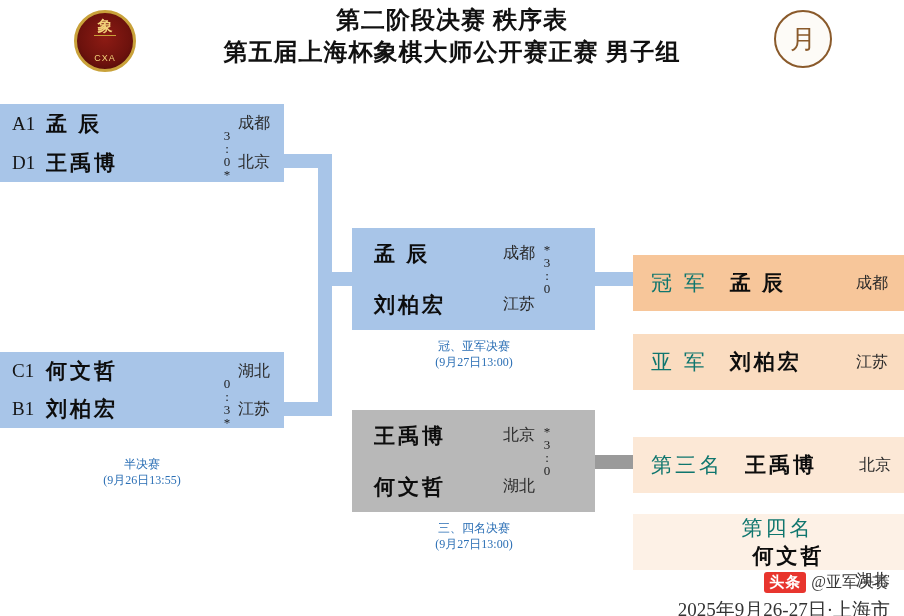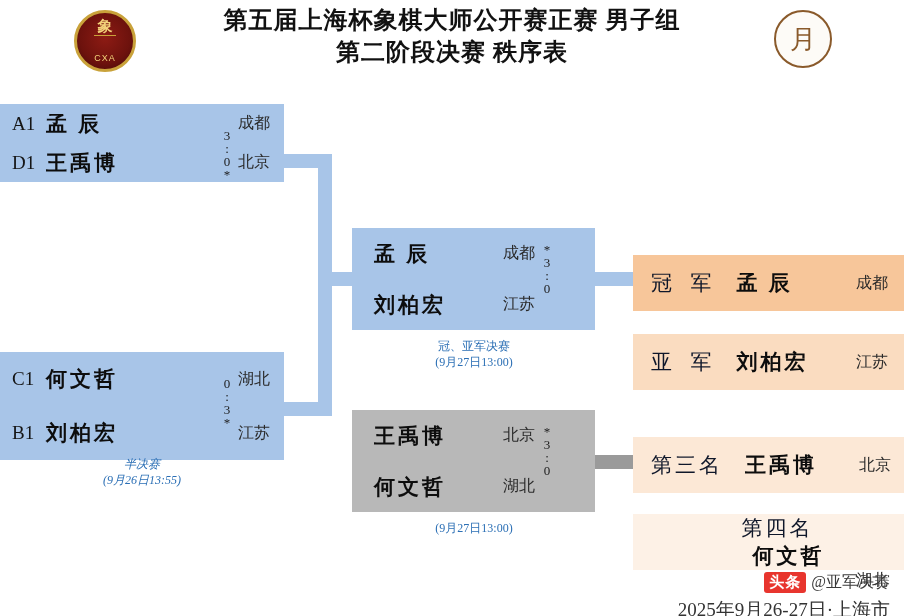--- a/index.html
+++ b/index.html
@@ -148,23 +148,23 @@
 
   
   .rank {
     position: absolute;
     box-sizing: border-box;
     display: flex;
     align-items: center;
     padding-left: 18px;
   }
   .rank .label {
-    font-family: Liberation Mono, monospace;
+    font-family: Liberation Sans, sans-serif;
     font-size: 21px;
-    color: #0f172a;
+    color: #0f766e;
     letter-spacing: 3px;
     flex: none;
   }
   .rank .rname {
     font-family: "Liberation Serif", serif;
     font-size: 21px;
     font-weight: bold;
     color: #0d0d0d;
     letter-spacing: 3px;
     margin-left: 22px;
@@ -221,22 +221,22 @@
 </style>
 </head>
 <body>
 
 <div class="header">
   <div class="logo-left">
     <span class="g1">象</span>
     <span class="g2">CXA</span>
   </div>
   <div class="title-block">
+    <div class="title-line">第二阶段决赛  秩序表</div>
     <div class="title-line">第五届上海杯象棋大师公开赛正赛  男子组</div>
-    <div class="title-line">第二阶段决赛  秩序表</div>
   </div>
   <div class="logo-right">月</div>
 </div>
 
 <div class="conn" style="left:284px; top:154px; width:48px; height:14px;"></div>
 
 <div class="conn" style="left:284px; top:402px; width:48px; height:14px;"></div>
 
 <div class="conn" style="left:318px; top:154px; width:14px; height:262px;"></div>
 
@@ -256,38 +256,38 @@
     <span class="seed">D1</span>
     <span class="pname">王禹博</span>
     <span class="region">北京</span>
   </div>
 </div>
 <div class="score" style="left:214px; top:129px; width:26px; white-space:pre-line;">3
 :
 0
 *</div>
 
-<div class="match blue" style="left:0px; top:352px; width:284px; height:108px;">
+<div class="match blue" style="left:0px; top:352px; width:284px; height:76px;">
   <div class="row">
     <span class="seed">C1</span>
     <span class="pname">何文哲</span>
     <span class="region">湖北</span>
   </div>
   <div class="row">
     <span class="seed">B1</span>
     <span class="pname">刘柏宏</span>
     <span class="region">江苏</span>
   </div>
 </div>
 <div class="score" style="left:214px; top:377px; width:26px; white-space:pre-line;">0
 :
 3
 *</div>
 
-<div class="caption" style="left:70px; top:456px; width:144px;font-style:italic;">
+<div class="caption" style="left:70px; top:456px; width:144px;">
   <div>半决赛</div>
   <div>(9月26日13:55)</div>
 </div>
 
 <div class="match blue" style="left:352px; top:228px; width:243px; height:102px;">
   <div class="row" style="padding-left:22px;">
     <span class="pname">孟  辰</span>
     <span class="region" style="padding-right:60px;">成都</span>
   </div>
   <div class="row" style="padding-left:22px;">
@@ -312,20 +312,21 @@
   <div class="row" style="padding-left:22px;">
     <span class="pname">何文哲</span>
     <span class="region" style="padding-right:60px;">湖北</span>
   </div>
 </div>
 <div class="score" style="left:534px; top:425px; width:26px; white-space:pre-line;">*
 3
 :
 0</div>
 <div class="caption" style="left:400px; top:520px; width:148px;">
+  <div>三、四名决赛</div>
   <div>(9月27日13:00)</div>
 </div>
 
 <div class="rank rank-1" style="left:633px; top:255px; width:271px; height:56px;">
   <span class="label">冠  军</span>
   <span class="rname">孟  辰</span>
   <span class="rregion">成都</span>
 </div>
 <div class="rank rank-2" style="left:633px; top:334px; width:271px; height:56px;">
   <span class="label">亚  军</span>

